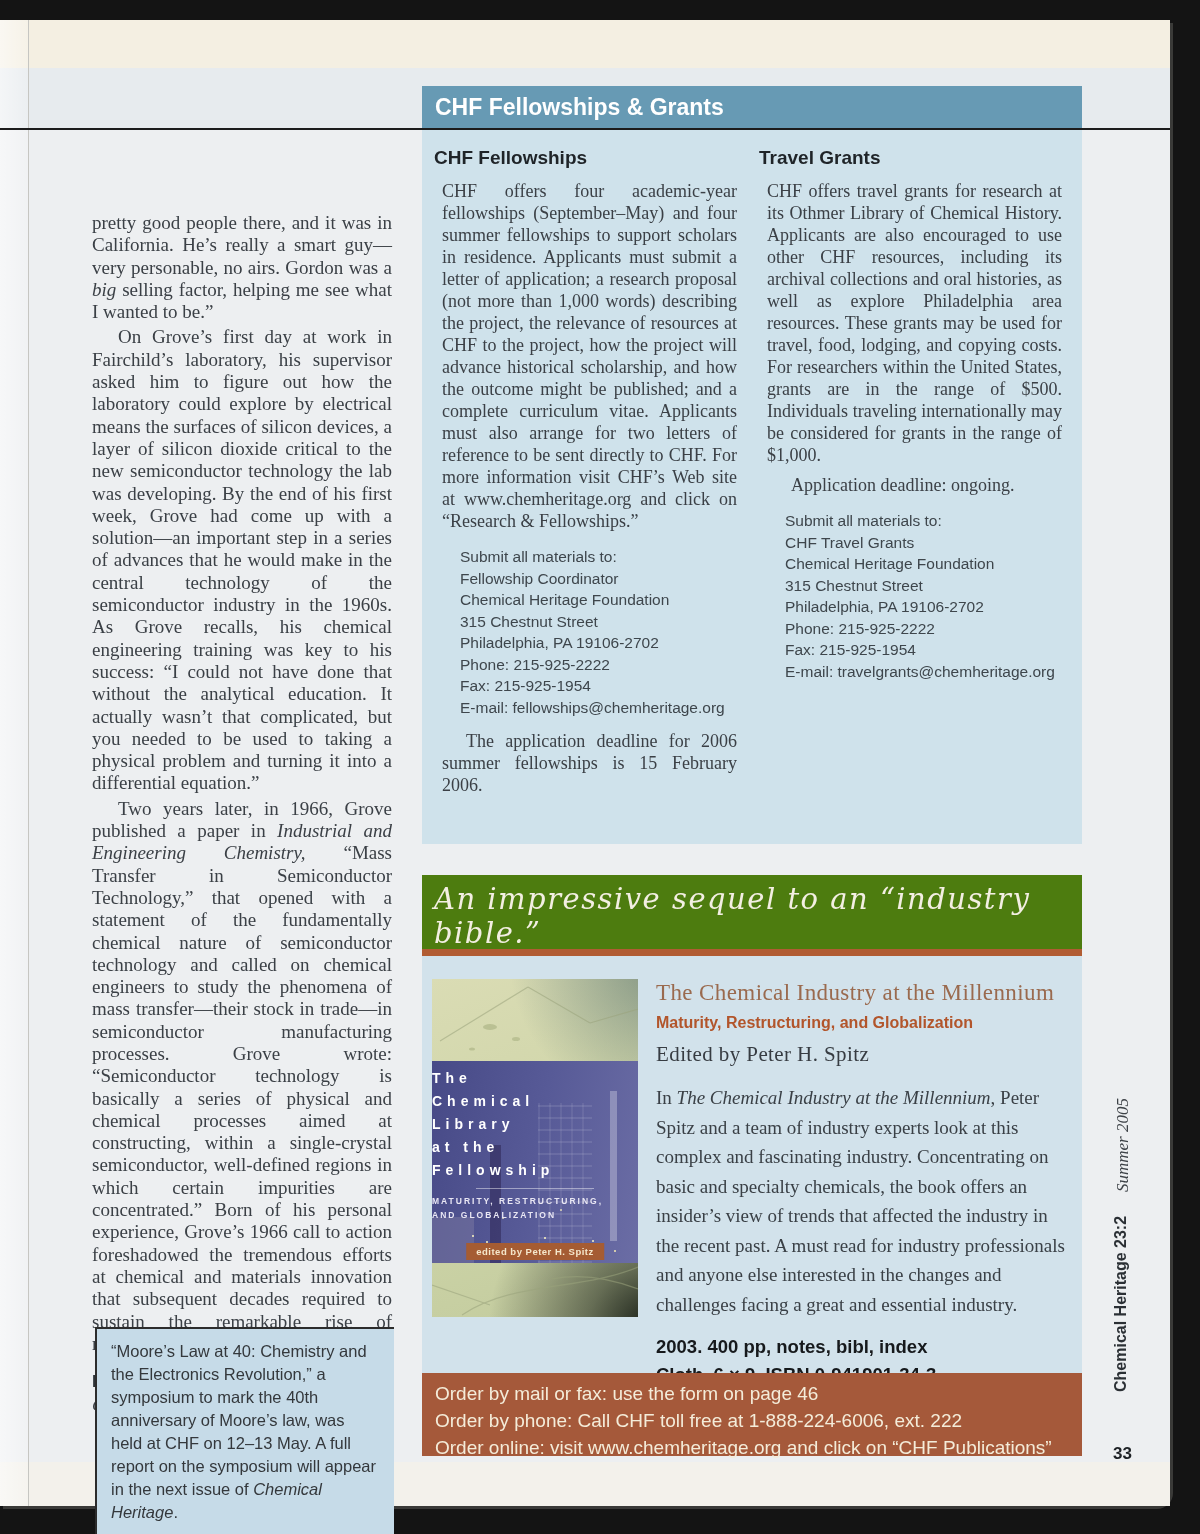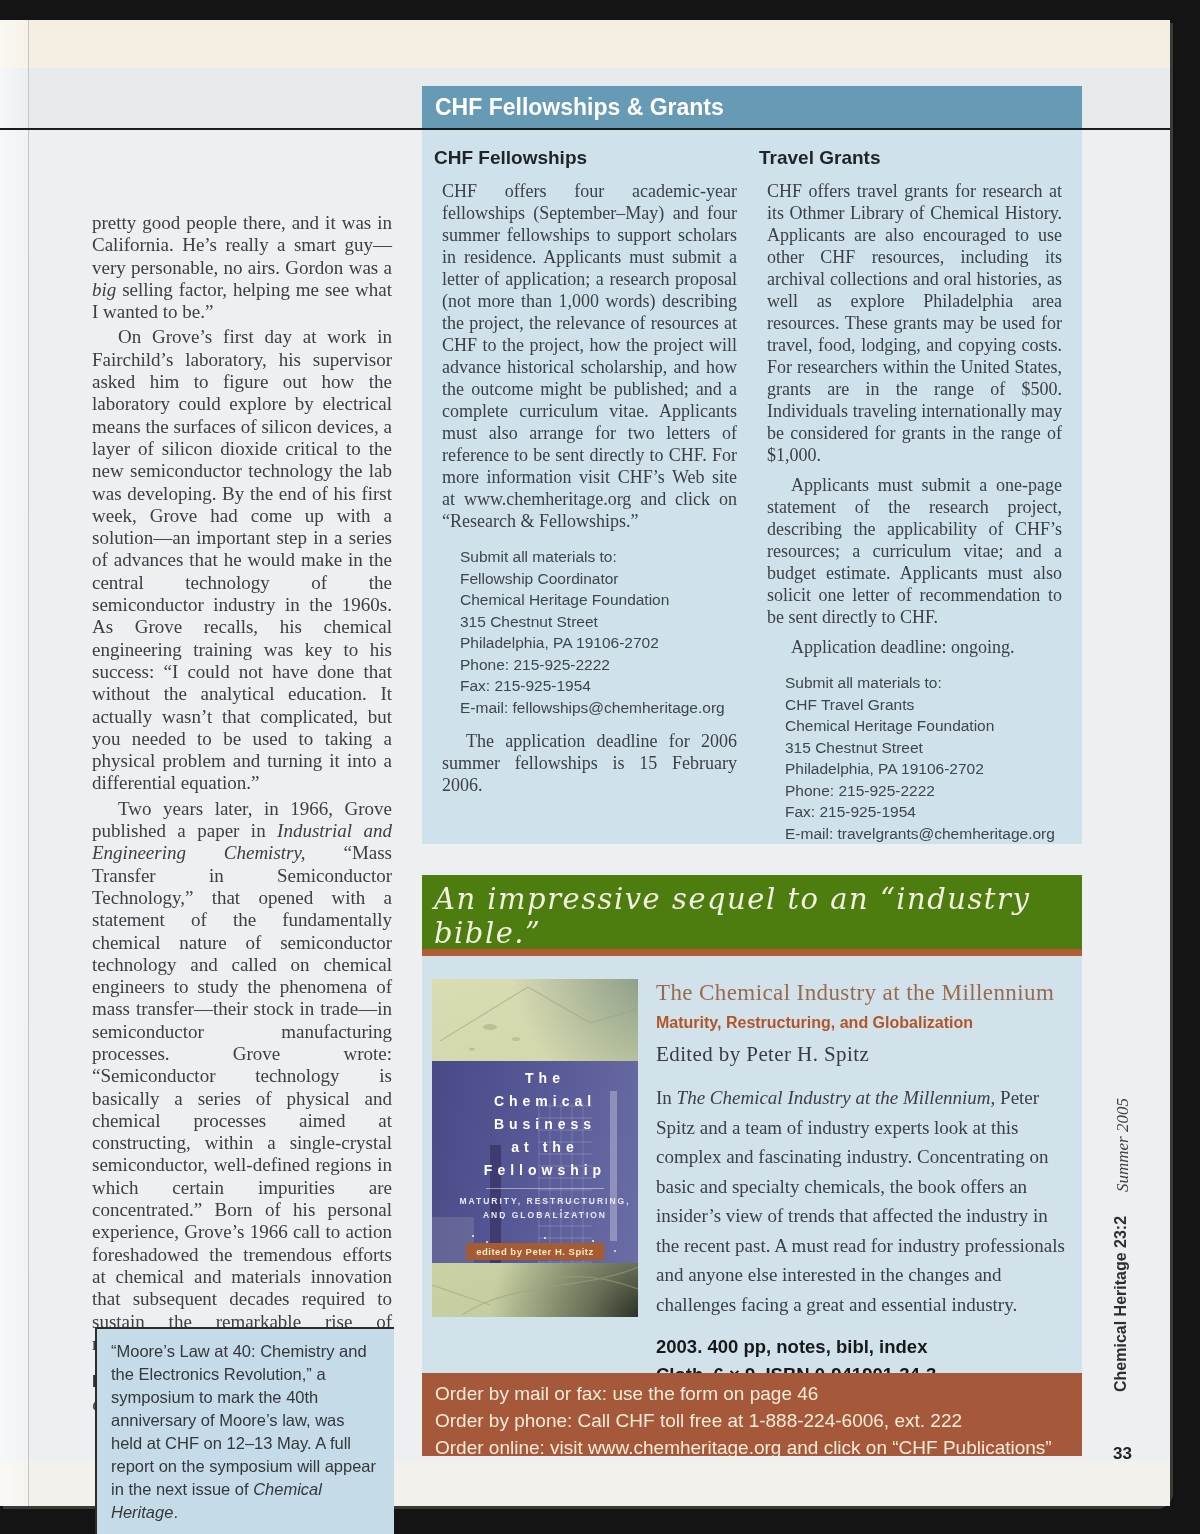--- a/index.html
+++ b/index.html
@@ -69,23 +69,23 @@
   .sil-tank{left:0;bottom:0;width:42px;height:46px;background:rgba(120,118,160,.55);}
   .sil-chimney{left:58px;bottom:0;width:11px;height:118px;background:rgba(46,38,84,.55);}
   .sil-lattice{left:106px;bottom:0;width:54px;height:160px;opacity:.6;
      background:repeating-linear-gradient(0deg,rgba(255,255,255,.16) 0 2px,transparent 2px 12px),
                 repeating-linear-gradient(90deg,rgba(255,255,255,.12) 0 2px,transparent 2px 11px);}
   .sil-stack{left:178px;bottom:22px;width:7px;height:150px;background:rgba(210,210,228,.4);}
   .sil-lights{left:40px;bottom:26px;width:2px;height:2px;background:#fdf6c2;border-radius:50%;
      box-shadow:14px 6px 0 #fdf6c2,40px 12px 0 #f6eab0,72px 2px 0 #fdf6c2,96px 14px 0 #f6eab0,
                 120px 5px 0 #fdf6c2,142px 15px 0 #f6eab0,30px -18px 0 rgba(253,246,194,.8),
                 88px -26px 0 rgba(253,246,194,.8);}
-  .cover-title{position:absolute;left:0;right:0;top:6px;text-align:center;color:#ffffff;
+  .cover-title{position:absolute;left:0;right:0;top:6px;color:#ffffff;
                font-family:"Liberation Sans","DejaVu Sans",sans-serif;font-size:14px;
-               letter-spacing:5px;line-height:23px;font-weight:600;padding-left:20px;}
+               letter-spacing:5px;line-height:23px;font-weight:600;}
   .cover-sep{width:118px;height:1px;background:rgba(255,255,255,.45);margin:6px auto 5px auto;}
   .cover-sub{font-size:8.5px;letter-spacing:2px;line-height:14px;color:#e9e7f4;font-weight:bold;}
   .cover-credit{position:absolute;top:264px;left:50%;transform:translateX(-50%);background:#a55c33;
                 color:#f5e7cb;font-family:"Liberation Sans","DejaVu Sans",sans-serif;
                 font-size:9.5px;font-weight:bold;padding:3px 10px;white-space:nowrap;letter-spacing:.5px;}
 
   .ad-text{position:absolute;left:234px;top:24px;width:414px;}
   .book-title{font-size:23px;color:#9a6a4e;letter-spacing:.4px;}
   .book-subtitle{font-family:"Liberation Sans","DejaVu Sans",sans-serif;font-weight:bold;
                  font-size:16px;color:#b2552b;margin-top:8px;}
@@ -143,21 +143,20 @@
           <div>Philadelphia, PA 19106-2702</div>
           <div>Phone: 215-925-2222</div>
           <div>Fax: 215-925-1954</div>
           <div>E-mail: fellowships@chemheritage.org</div>
         </div>
         <p class="bp ind">The application deadline for 2006 summer fellowships is 15 February 2006.</p>
       </div>
       <div class="chf-col">
         <h3>Travel Grants</h3>
         <p class="bp">CHF offers travel grants for research at its Othmer Library of Chemical History. Applicants are also encouraged to use other CHF resources, including its archival collections and oral histories, as well as explore Philadelphia area resources. These grants may be used for travel, food, lodging, and copying costs. For researchers within the United States, grants are in the range of $500. Individuals traveling internationally may be considered for grants in the range of $1,000.</p>
-        <p class="bp ind">Applicants must submit a one-page statement of the research project, describing the applicability of CHF’s resources; a curriculum vitae; and a budget estimate. Applicants must also solicit one letter of recommendation to be sent directly to CHF.</p>
         <p class="bp ind">Application deadline: ongoing.</p>
         <div class="contact">
           <div>Submit all materials to:</div>
           <div>CHF Travel Grants</div>
           <div>Chemical Heritage Foundation</div>
           <div>315 Chestnut Street</div>
           <div>Philadelphia, PA 19106-2702</div>
           <div>Phone: 215-925-2222</div>
           <div>Fax: 215-925-1954</div>
           <div>E-mail: travelgrants@chemheritage.org</div>
@@ -191,21 +190,21 @@
       </svg>
       <div class="cover-band">
         <div class="sil sil-tank"></div>
         <div class="sil sil-chimney"></div>
         <div class="sil sil-lattice"></div>
         <div class="sil sil-stack"></div>
         <div class="sil sil-lights"></div>
         <div class="cover-title">
           <div>The</div>
           <div>Chemical</div>
-          <div>Business</div>
+          <div>Library</div>
           <div>at the</div>
           <div>Fellowship</div>
           <div class="cover-sep"></div>
           <div class="cover-sub">MATURITY, RESTRUCTURING,</div>
           <div class="cover-sub">AND GLOBALIZATION</div>
         </div>
       </div>
       <div class="cover-credit">edited by Peter H. Spitz</div>
     </div>
 

